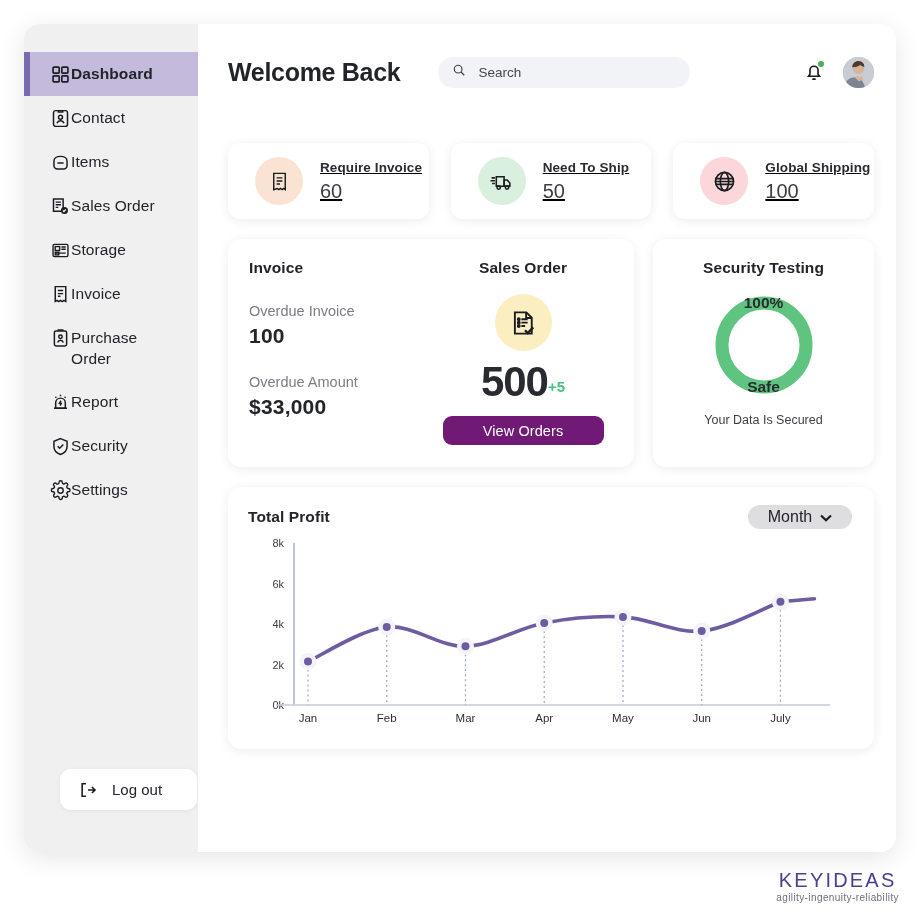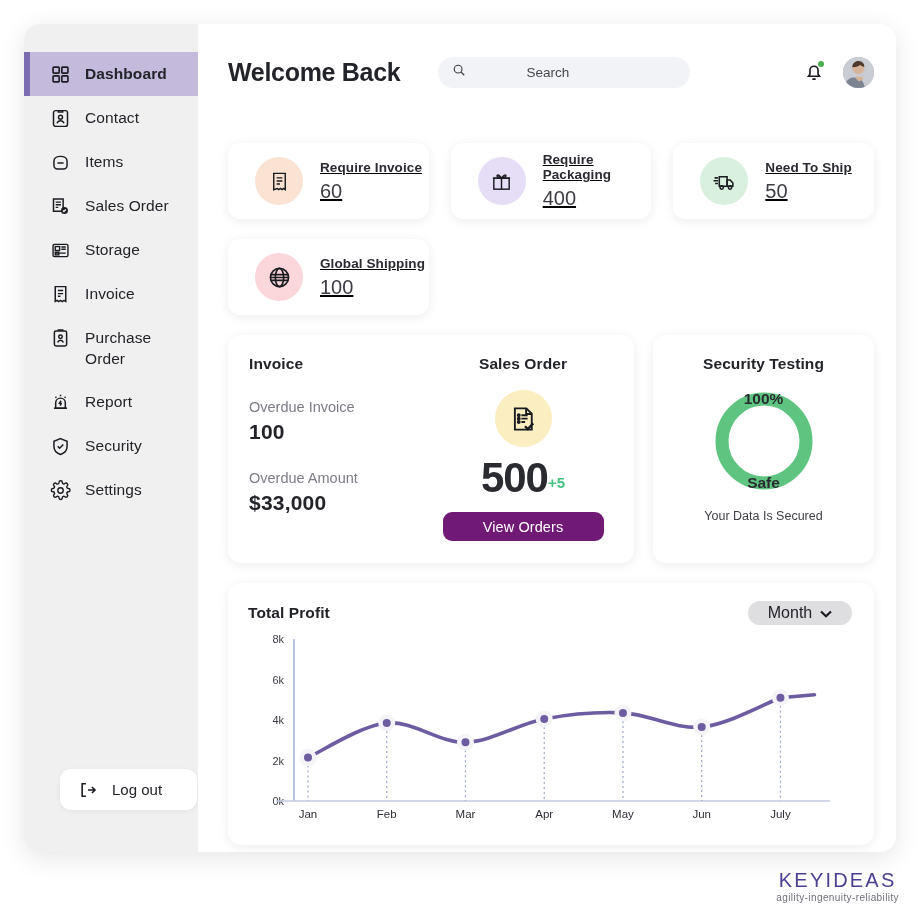--- a/index.html
+++ b/index.html
@@ -30,21 +30,20 @@
     width: 174px;
     background: #f0f0f0;
     position: relative;
     flex: 0 0 174px;
     padding-top: 28px;
   }
 
   .nav-item {
     display: flex;
     align-items: flex-start;
-    gap: 14px;
     padding: 11px 0 11px 26px;
     cursor: pointer;
     position: relative;
     color: #23242a;
   }
   .nav-item .nav-label {
     font-size: 15.5px;
     line-height: 21px;
     letter-spacing: 0.1px;
     color: #23242a;
@@ -114,21 +113,20 @@
     cursor: text;
   }
   #search-input {
     border: none;
     outline: none;
     background: transparent;
     font-family: "Liberation Sans", sans-serif;
     font-size: 13.5px;
     color: #3a3b42;
     width: 100%;
-    margin-left: 48px;
   }
   #search-input::placeholder { color: #45464d; }
 
   #topbar-right {
     margin-left: auto;
     display: flex;
     align-items: center;
     gap: 18px;
   }
   #bell-button { position: relative; width: 22px; height: 24px; cursor: pointer; }
@@ -449,33 +447,20 @@
             <path d="M6 3.5h12v17l-1.7-1.2-1.6 1.2-1.7-1.2-1.7 1.2-1.6-1.2L6 20.5z"></path>
             <path d="M9 8.2h6M9 11.4h6M9 14.6h3.5"></path>
           </svg>
         </div>
         <div>
           <div class="stat-label">Require Invoice</div>
           <div class="stat-value">60</div>
         </div>
       </div>
 
-      <div class="stat-card">
-        <div class="stat-icon" style="background:#e6ddf7">
-          <svg width="23" height="23" viewBox="0 0 24 24" fill="none" stroke="#1b1c21" stroke-width="1.5">
-            <rect x="4" y="8.5" width="16" height="11.5"></rect>
-            <path d="M3 8.5h18M12 8.5V20"></path>
-            <path d="M12 8.5c-1.6-2.5-3-3.8-4.2-3.2-1 .5-.8 2.2 4.2 3.2zM12 8.5c1.6-2.5 3-3.8 4.2-3.2 1 .5.8 2.2-4.2 3.2z"></path>
-          </svg>
-        </div>
-        <div>
-          <div class="stat-label">Require Packaging</div>
-          <div class="stat-value">400</div>
-        </div>
-      </div>
 
       <div class="stat-card">
         <div class="stat-icon" style="background:#d9f0de">
           <svg width="25" height="25" viewBox="0 0 24 24" fill="none" stroke="#1b1c21" stroke-width="1.5">
             <path d="M7 7.5h7.5v9H7z"></path>
             <path d="M14.5 10.5h3l2.5 3v3h-5.5z"></path>
             <circle cx="9.3" cy="17.8" r="1.6"></circle>
               <circle cx="17.3" cy="17.8" r="1.6"></circle>
             <path d="M2.5 8.5h3.2M1.5 11.3h4.2M3 14h2.7"></path>
           </svg>

